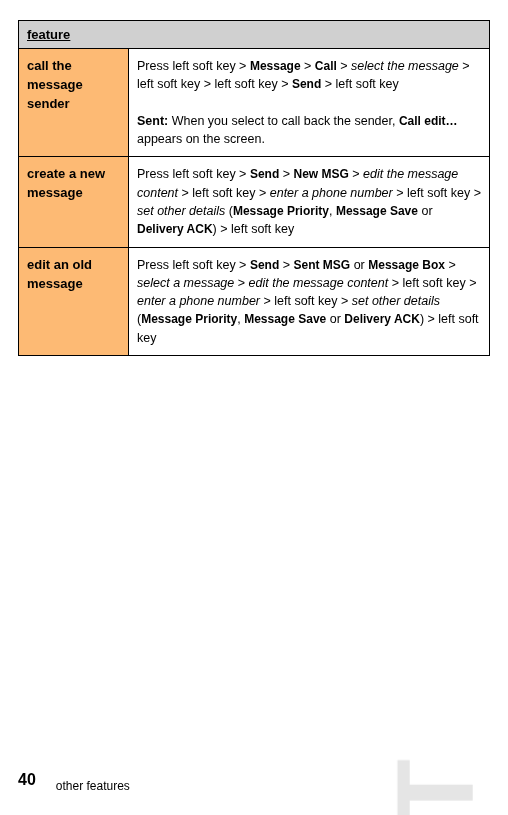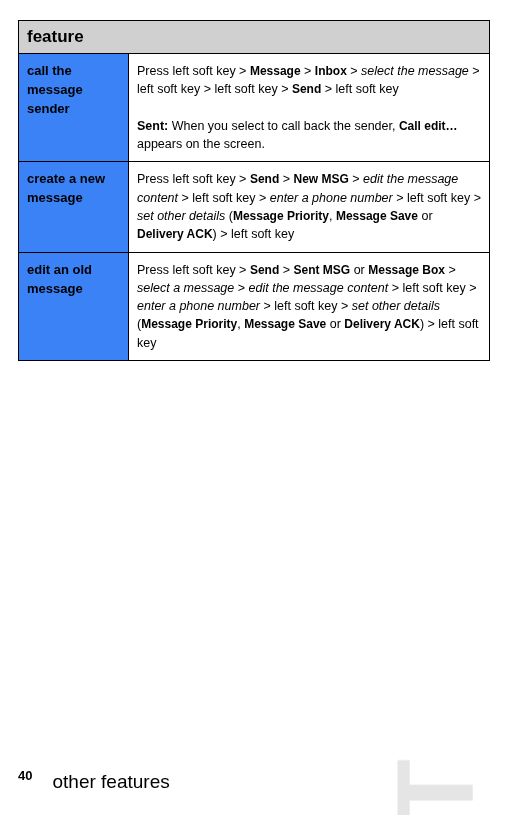--- a/index.html
+++ b/index.html
@@ -22,37 +22,38 @@
       width: 100%;
       border-collapse: collapse;
       border: 1.5px solid #000;
     }
 
     th {
       background: #d0d0d0;
       text-align: left;
       padding: 6px 8px;
       font-weight: bold;
-      font-size: 17px;
+      font-size: 13px;
       border: 1.5px solid #000;
+      text-decoration: underline;
     }
 
     td {
       border: 1.5px solid #000;
       vertical-align: top;
       padding: 8px 8px;
       font-size: 12.5px;
       line-height: 1.45;
     }
 
     td.feature-cell {
       font-weight: bold;
       font-size: 13px;
       width: 110px;
-      background: #3b82f6;
+      background: #fdba74;
     }
 
     td.desc-cell {
       background: #ffffff;
     }
 
     .mono {
       font-family: Arial, Helvetica, sans-serif;
       font-weight: bold;
       font-size: 12px;
@@ -86,45 +87,45 @@
       bottom: 22px;
       left: 18px;
       font-size: 13px;
       display: flex;
       gap: 20px;
       align-items: center;
     }
 
     .page-num {
       font-weight: bold;
-      font-size: 13px;
+      font-size: 16px;
       margin-top: 29px;
     }
 
     .footer-label {
-      font-size: 19px;
+      font-size: 12px;
       margin-top: 42px;
     }
   </style>
 </head>
 <body>
 
 <div class="page-container">
   <table>
     <thead>
       <tr>
         <th colspan="2">feature</th>
       </tr>
     </thead>
     <tbody>
 
       <tr>
         <td class="feature-cell">call the<br>message<br>sender</td>
         <td class="desc-cell">
-          <span>Press left soft key &gt; <span class="mono">Message</span> &gt; <span class="mono">Inbox</span> &gt; <span class="italic">select the message</span> &gt; left soft key &gt; left soft key &gt; <span class="mono">Send</span> &gt; left soft key</span>
+          <span>Press left soft key &gt; <span class="mono">Message</span> &gt; <span class="mono">Call</span> &gt; <span class="italic">select the message</span> &gt; left soft key &gt; left soft key &gt; <span class="mono">Send</span> &gt; left soft key</span>
           <br><br>
           <span><span class="note-label">Sent:</span> When you select to call back the sender, <span class="mono">Call edit…</span> appears on the screen.</span>
         </td>
       </tr>
 
       <tr>
         <td class="feature-cell">create a new<br>message</td>
         <td class="desc-cell">
           <span>Press left soft key &gt; <span class="mono">Send</span> &gt; <span class="mono">New MSG</span> &gt; <span class="italic">edit the message content</span> &gt; left soft key &gt; <span class="italic">enter a phone number</span> &gt; left soft key &gt; <span class="italic">set other details</span> (<span class="mono">Message Priority</span>,  <span class="mono">Message Save</span>  or  <span class="mono">Delivery ACK</span>) &gt; left soft key</span>
         </td>

